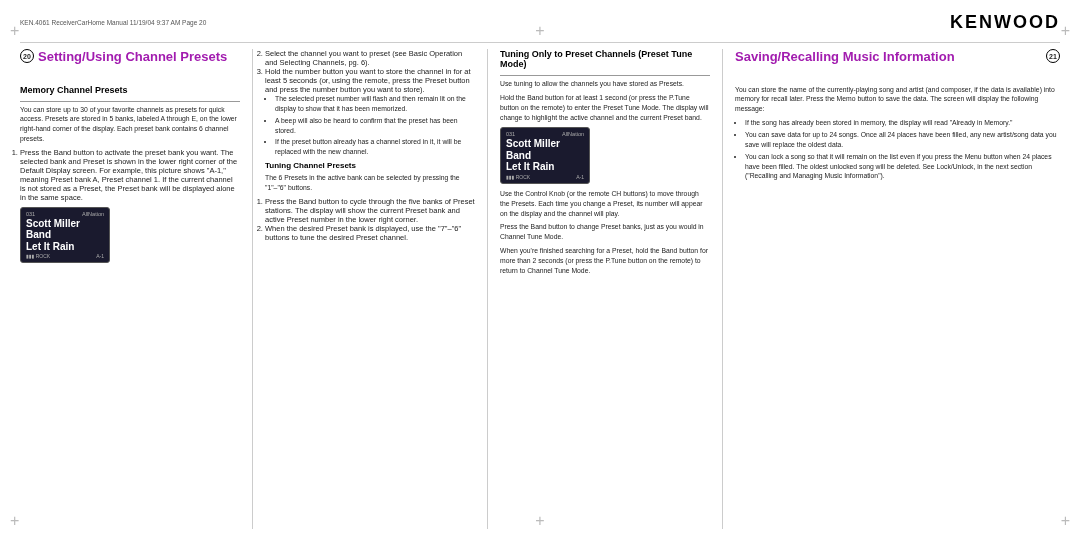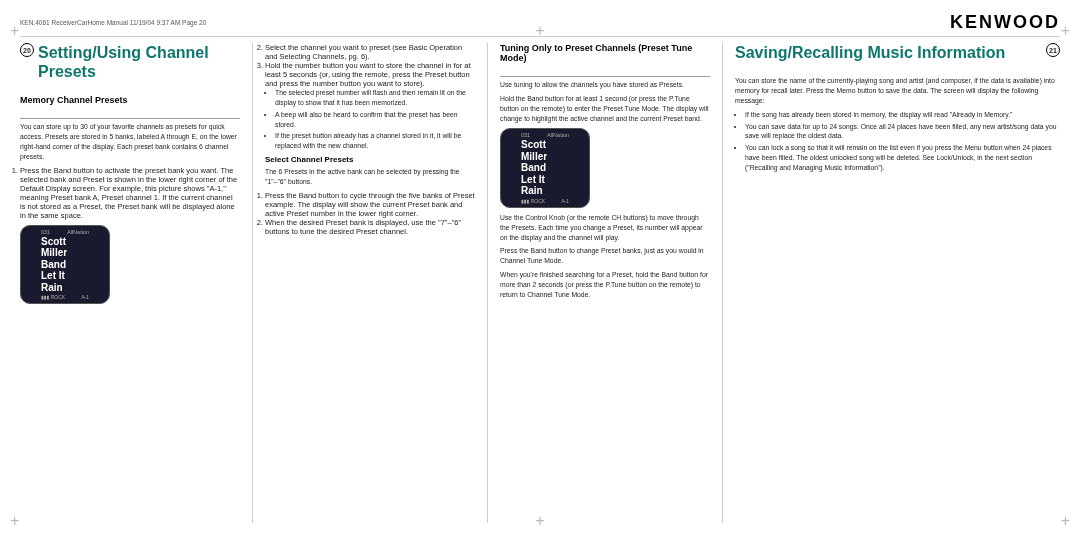--- a/index.html
+++ b/index.html
@@ -22,21 +22,21 @@
       padding: 12px 20px 10px 20px;
     }
 
     
     .header-bar {
       display: flex;
       justify-content: space-between;
       align-items: center;
       margin-bottom: 4px;
       border-bottom: 1px solid #ccc;
-      padding-bottom: 3px;
+      padding-bottom: 9px;
     }
     .header-meta {
       font-size: 6.5px;
       color: #555;
     }
     .kenwood-logo {
       font-size: 18px;
       font-weight: 900;
       letter-spacing: 2px;
       color: #000;
@@ -69,34 +69,34 @@
       width: 210px;
       flex-shrink: 0;
     }
 
     
     .col-right {
       flex: 1;
     }
 
     h1.section-title {
-      font-size: 16px;
+      font-size: 13px;
       font-weight: 900;
       line-height: 1.2;
-      margin-bottom: 14px;
-      color: #0f766e;
+      margin-bottom: 20px;
+      color: #a21caf;
     }
 
     h2.sub-title {
       font-size: 9px;
       font-weight: 900;
       margin-bottom: 3px;
       color: #000;
       border-bottom: 1px solid #999;
-      padding-bottom: 13px;
+      padding-bottom: 6px;
     }
 
     h3.minor-title {
       font-size: 8px;
       font-weight: 900;
       margin-bottom: 3px;
       color: #000;
     }
 
     p.body-text {
@@ -149,22 +149,22 @@
       vertical-align: middle;
       flex-shrink: 0;
       float: right;
     }
 
     
     .display-box {
       background: #1a1a2e;
       color: #e0e0e0;
       border: 1px solid #555;
-      border-radius: 10px;
-      padding: 3px 20px;
+      border-radius: 3px;
+      padding: 3px 5px;
       margin: 5px 0;
       width: 90px;
       font-family: Arial, sans-serif;
     }
 
     .display-box .display-top {
       display: flex;
       justify-content: space-between;
       font-size: 5.5px;
       color: #aaa;
@@ -265,26 +265,26 @@
         <li>Select the channel you want to preset (see Basic Operation and Selecting Channels, pg. 6).</li>
         <li>Hold the number button you want to store the channel in for at least 5 seconds (or, using the remote, press the Preset button and press the number button you want to store).</li>
       </ol>
 
       <ul class="bullet-list">
         <li>The selected preset number will flash and then remain lit on the display to show that it has been memorized.</li>
         <li>A beep will also be heard to confirm that the preset has been stored.</li>
         <li>If the preset button already has a channel stored in it, it will be replaced with the new channel.</li>
       </ul>
 
-      <h3 class="minor-title">Select Channel Presets</h3>
+      <h3 class="minor-title">Tuning Channel Presets</h3>
 
       <p class="body-text">The 6 Presets in the active bank can be selected by pressing the "1"–"6" buttons.</p>
 
       <ol class="body-list">
-        <li>Press the Band button to cycle through the five banks of Preset example. The display will show the current Preset bank and active Preset number in the lower right corner.</li>
+        <li>Press the Band button to cycle through the five banks of Preset stations. The display will show the current Preset bank and active Preset number in the lower right corner.</li>
         <li>When the desired Preset bank is displayed, use the "7"–"6" buttons to tune the desired Preset channel.</li>
       </ol>
     </div>
 
     <div class="col-divider"></div>
 
     <div class="col-mid-right">
       <h2 class="sub-title">Tuning Only to Preset Channels (Preset Tune Mode)</h2>
 
       <p class="body-text">Use tuning to allow the channels you have stored as Presets.</p>

